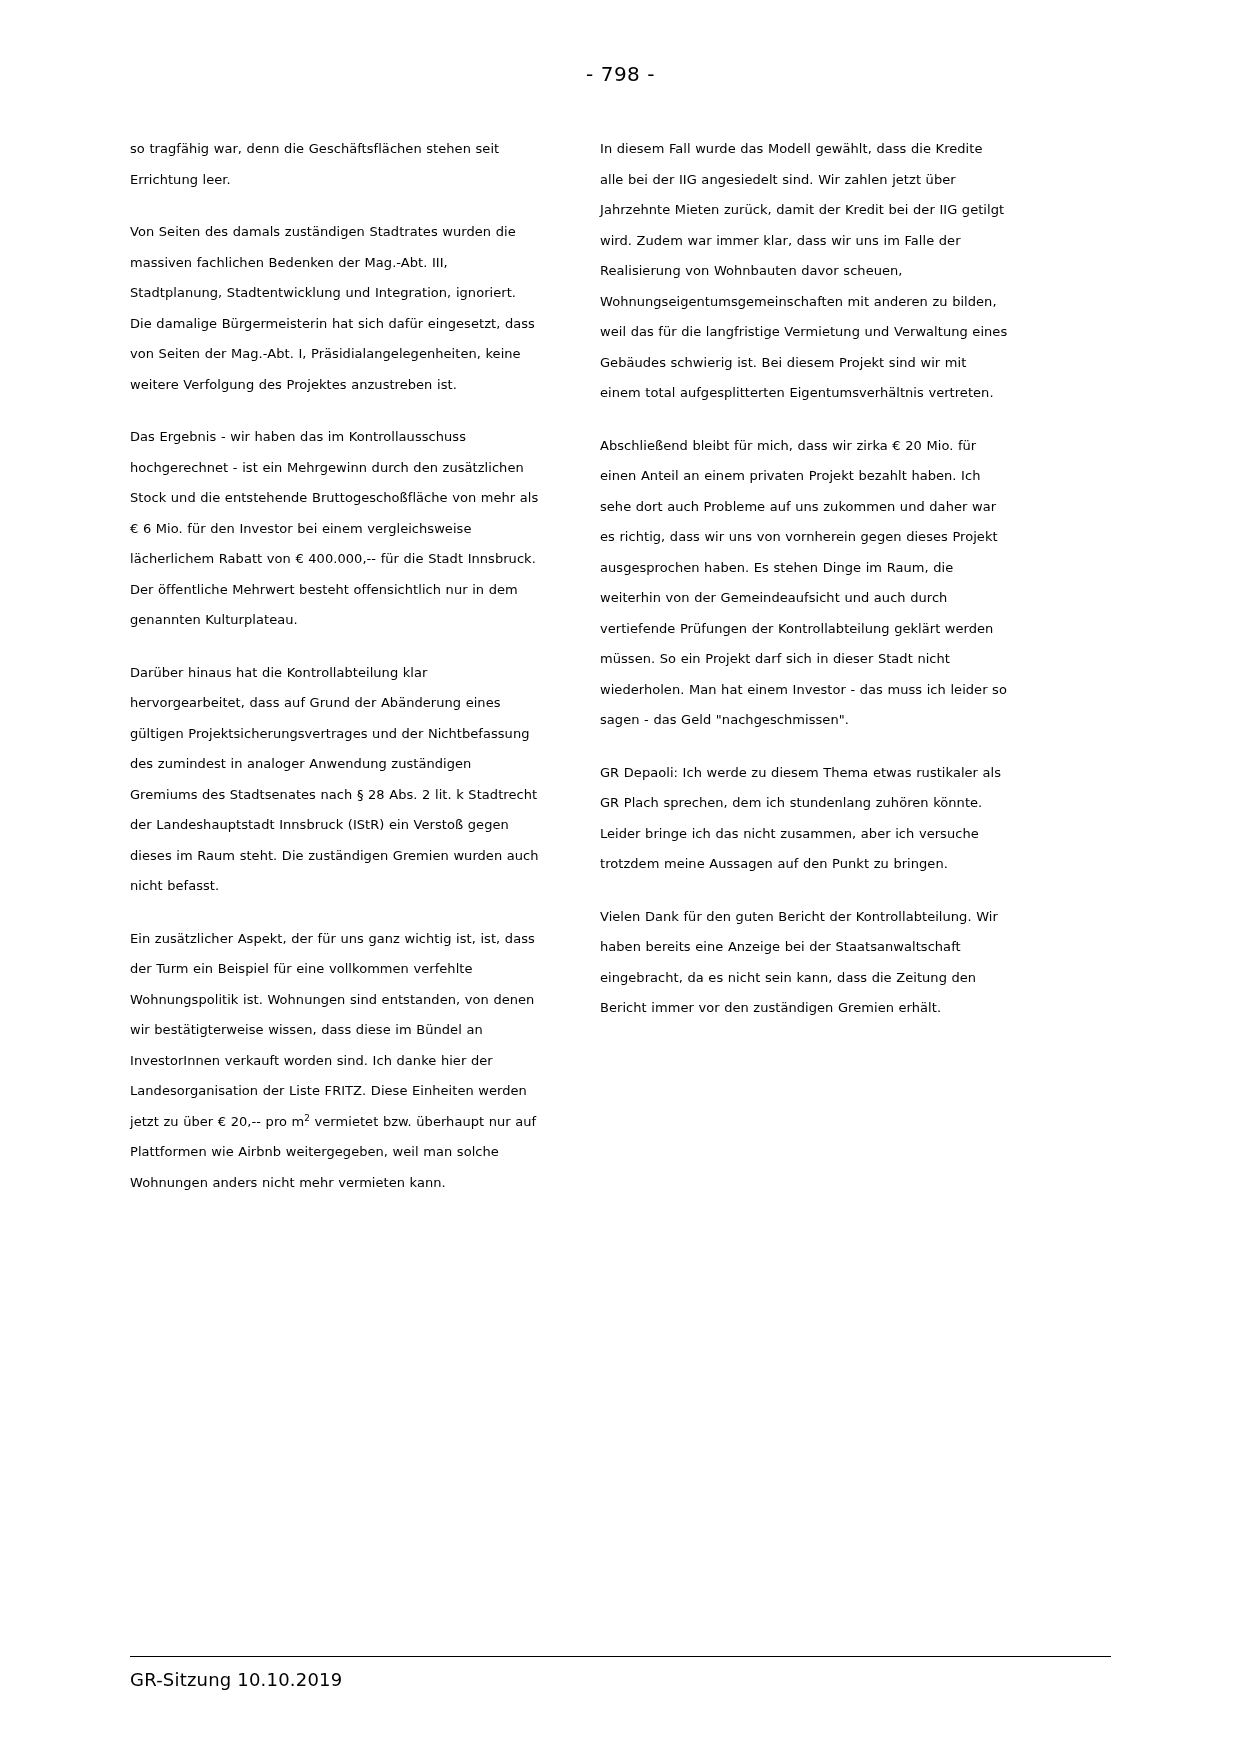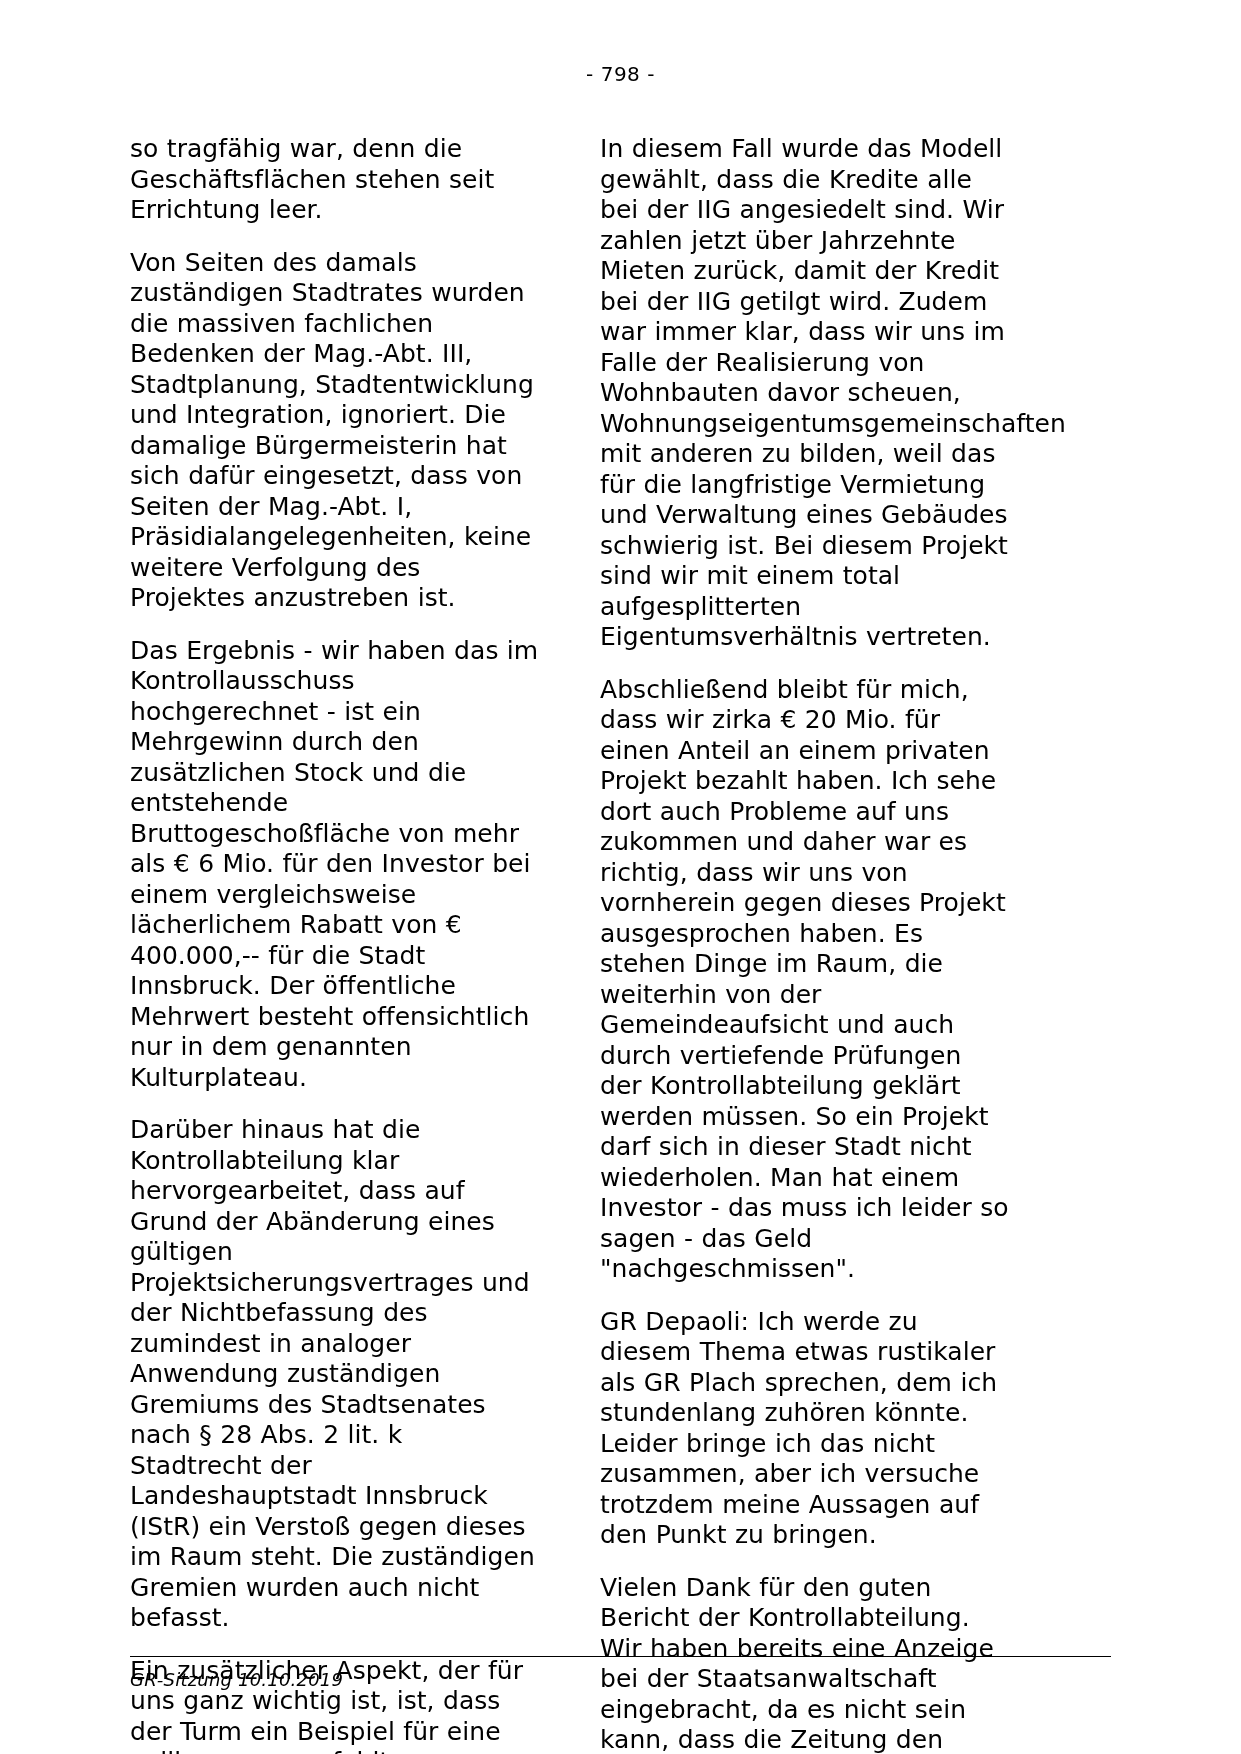--- a/index.html
+++ b/index.html
@@ -33,21 +33,21 @@
     gap: 60px;
     padding: 48px 130px 0 130px;
     box-sizing: border-box;
   }
   .column {
     width: 410px;
     flex: 0 0 410px;
   }
   p.para {
     margin: 0 0 22px 0;
-    font-size: 25px;
+    font-size: 13px;
     line-height: 30.5px;
     text-align: left;
     letter-spacing: 0.05px;
     word-spacing: 0.4px;
   }
   p.para:last-child {
     margin-bottom: 0;
   }
   .speaker {
     font-weight: normal;
@@ -64,21 +64,20 @@
     bottom: 64px;
   }
   .footer-rule {
     border: none;
     border-top: 1px solid #000000;
     margin: 0 0 12px 0;
   }
   .footer-text {
     font-size: 18px;
     letter-spacing: 0.2px;
-    font-style: italic;
   }
 </style>
 </head>
 <body>
 
 <div class="page">
 
   <div class="page-number">- 798 -</div>
 
   <div class="content">

